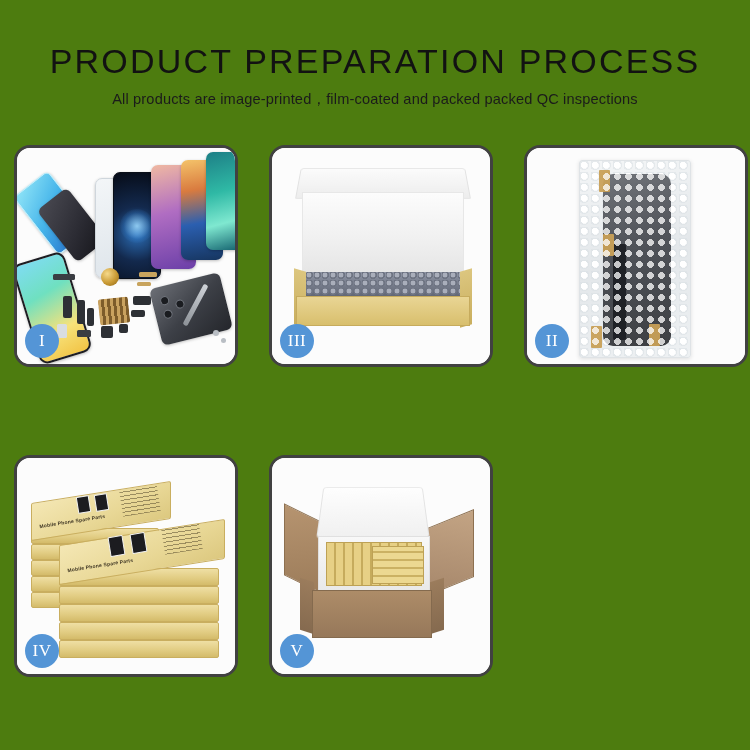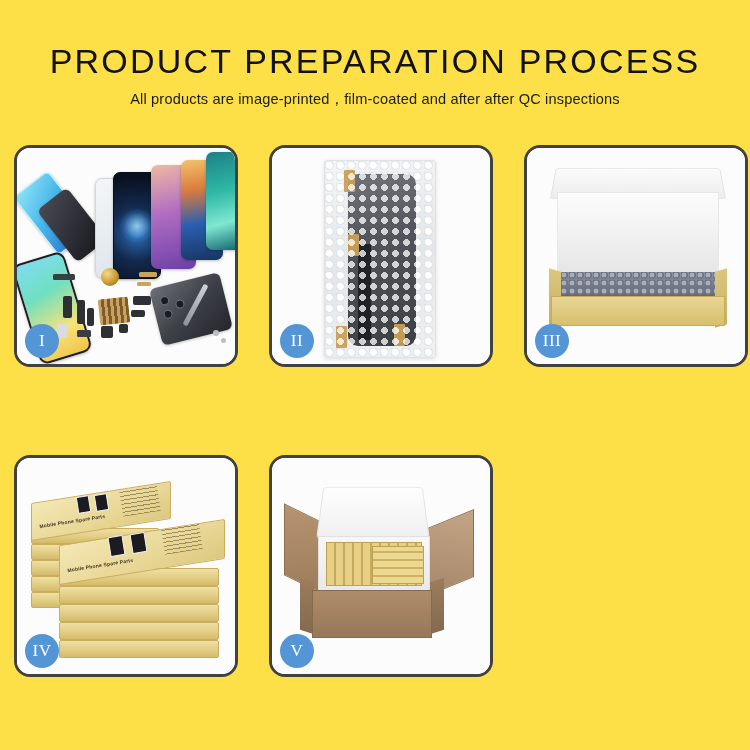--- a/index.html
+++ b/index.html
@@ -10,21 +10,21 @@
     background: #ffffff;
     font-family: "Liberation Sans", sans-serif;
     overflow: hidden;
     position: relative;
   }
 
   .page {
     width: 750px;
     height: 750px;
     position: relative;
-    background: #fde047;
+    background: #4d7c0f;
   }
 
   
   .header {
     width: 750px;
     padding-top: 42px;
     text-align: center;
   }
 
   .title {
@@ -429,21 +429,21 @@
     border-radius: 1px;
   }
 </style>
 </head>
 <body>
 
 <div class="page">
 
   <div class="header">
     <div class="title">PRODUCT PREPARATION PROCESS</div>
-    <div class="subtitle">All products are image-printed，film-coated and after after QC inspections</div>
+    <div class="subtitle">All products are image-printed，film-coated and packed packed QC inspections</div>
   </div>
 
   <div class="grid">
 
     <div class="panel p1">
       <div class="panel-stage">
         <div class="phone ph-film"></div>
         <div class="phone ph-film2"></div>
         <div class="phone ph-glass"></div>
         <div class="phone ph-dark"></div>
@@ -473,44 +473,44 @@
         <div class="part flex" style="left:84px;top:178px;width:12px;height:12px;"></div>
         <div class="part flex" style="left:102px;top:176px;width:9px;height:9px;"></div>
         <div class="part" style="left:60px;top:182px;width:14px;height:7px;"></div>
         <div class="tweezer"></div>
         <div class="part" style="left:196px;top:182px;width:6px;height:6px;border-radius:50%;background:#b9bec4;"></div>
         <div class="part" style="left:204px;top:190px;width:5px;height:5px;border-radius:50%;background:#b9bec4;"></div>
       </div>
       <div class="badge">I</div>
     </div>
 
+    <div class="panel p3">
+      <div class="panel-stage">
+        <div class="lid"></div>
+        <div class="foam"></div>
+        <div class="bubble-fill"></div>
+        <div class="box-left"></div>
+        <div class="box-right"></div>
+        <div class="box-front"></div>
+      </div>
+      <div class="badge">III</div>
+    </div>
+
     <div class="panel p2">
       <div class="panel-stage">
         <div class="bag"></div>
         <div class="screen"></div>
         <div class="flexcable"></div>
         <div class="tape" style="left:72px;top:22px;"></div>
         <div class="tape" style="left:76px;top:86px;"></div>
         <div class="tape" style="left:64px;top:178px;"></div>
         <div class="tape" style="left:122px;top:176px;"></div>
         <div class="bubbles"></div>
       </div>
       <div class="badge">II</div>
-    </div>
-
-    <div class="panel p3">
-      <div class="panel-stage">
-        <div class="lid"></div>
-        <div class="foam"></div>
-        <div class="bubble-fill"></div>
-        <div class="box-left"></div>
-        <div class="box-right"></div>
-        <div class="box-front"></div>
-      </div>
-      <div class="badge">III</div>
     </div>
 
     <div class="panel p4">
       <div class="panel-stage">
         <div class="stack">
 
           <div class="bx" style="left:2px;top:54px;width:128px;height:16px;"></div>
           <div class="bx" style="left:2px;top:70px;width:128px;height:16px;"></div>
           <div class="bx" style="left:2px;top:86px;width:128px;height:16px;"></div>
           <div class="bx" style="left:2px;top:102px;width:128px;height:16px;"></div>

